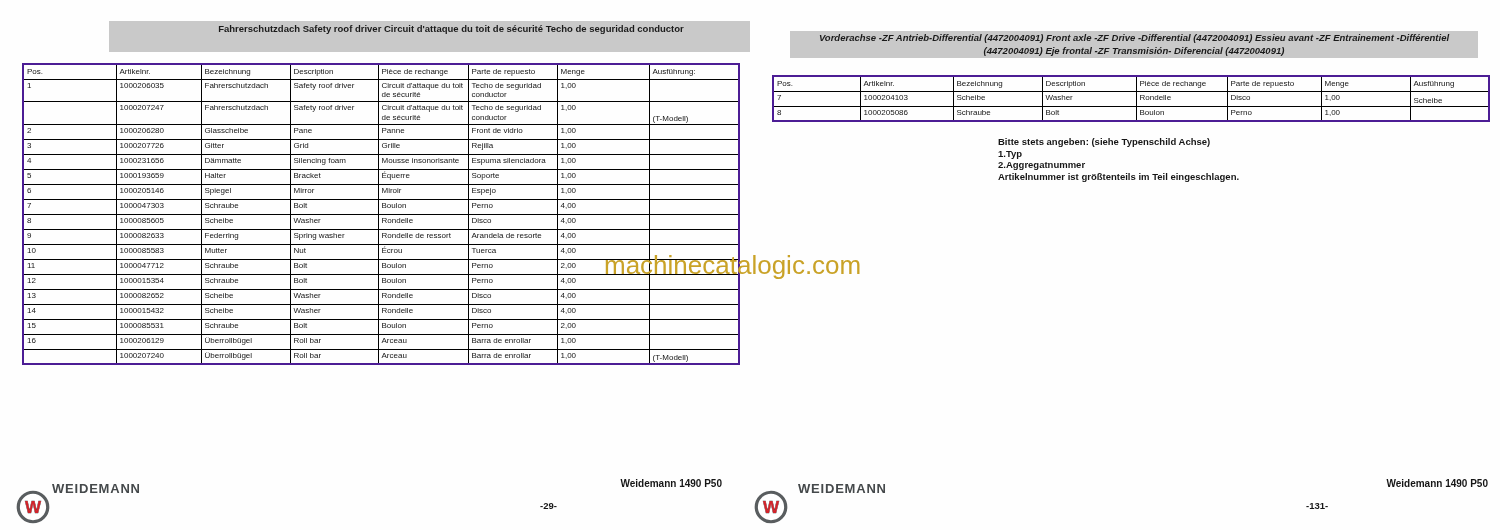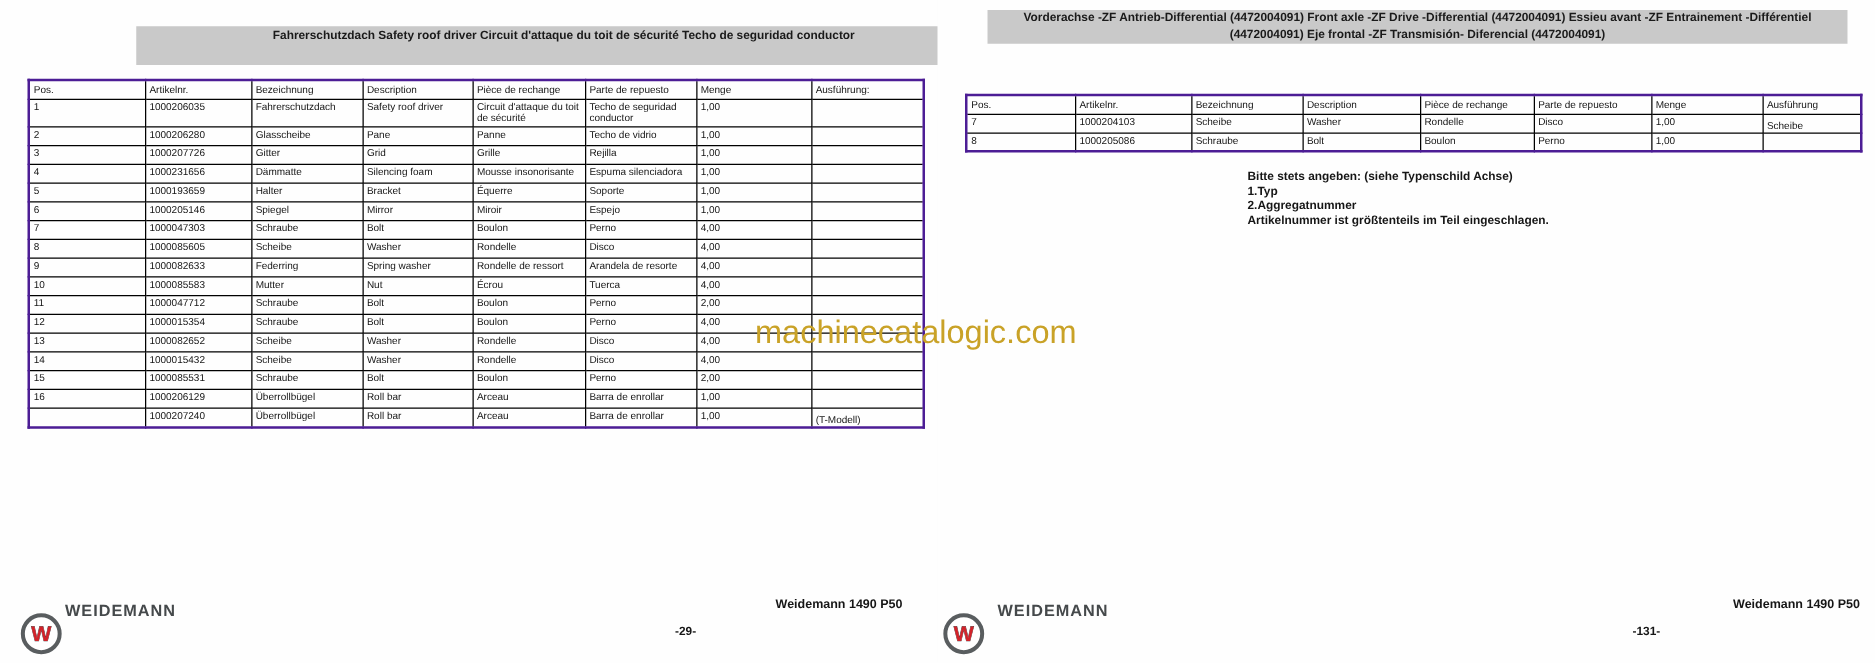--- a/index.html
+++ b/index.html
@@ -20,21 +20,21 @@
 
   .title-bar {
     position: absolute;
     background: #c9c9c9;
     font-weight: bold;
     font-size: 9.5px;
     text-align: center;
     color: #1a1a1a;
   }
   .title-left { left: 65px; top: 21px; width: 684px; height: 31px; line-height: 16px; white-space: nowrap; overflow: hidden; margin-left: 44px; }
-  .title-right { left: 40px; top: 8px; width: 688px; min-height: 27px; line-height: 12.5px; padding: 1px 10px; }
+  .title-right { left: 40px; top: 31px; width: 688px; min-height: 27px; line-height: 12.5px; padding: 1px 10px; font-style: italic; }
 
   table.parts-table {
     position: absolute;
     border-collapse: collapse;
     table-layout: fixed;
     width: 716px;
     border: 2px solid #4c1d95;
   }
   .table-left  { left: 22px; top: 63px; }
   .table-right { left: 22px; top: 75px; }
@@ -146,26 +146,36 @@
           <td>1</td>
           <td>1000206035</td>
           <td>Fahrerschutzdach</td>
           <td>Safety roof driver</td>
           <td>Circuit d'attaque du toit de sécurité</td>
           <td>Techo de seguridad conductor</td>
           <td>1,00</td>
           <td class="ausf"></td>
         </tr>
         <tr>
+          <td></td>
+          <td>1000207247</td>
+          <td>Fahrerschutzdach</td>
+          <td>Safety roof driver</td>
+          <td>Circuit d'attaque du toit de sécurité</td>
+          <td>Techo de seguridad conductor</td>
+          <td>1,00</td>
+          <td class="ausf">(T-Modell)</td>
+        </tr>
+        <tr>
           <td>2</td>
           <td>1000206280</td>
           <td>Glasscheibe</td>
           <td>Pane</td>
           <td>Panne</td>
-          <td>Techo de vidrio</td>
+          <td>Front de vidrio</td>
           <td>1,00</td>
           <td class="ausf"></td>
         </tr>
         <tr>
           <td>3</td>
           <td>1000207726</td>
           <td>Gitter</td>
           <td>Grid</td>
           <td>Grille</td>
           <td>Rejilla</td>

